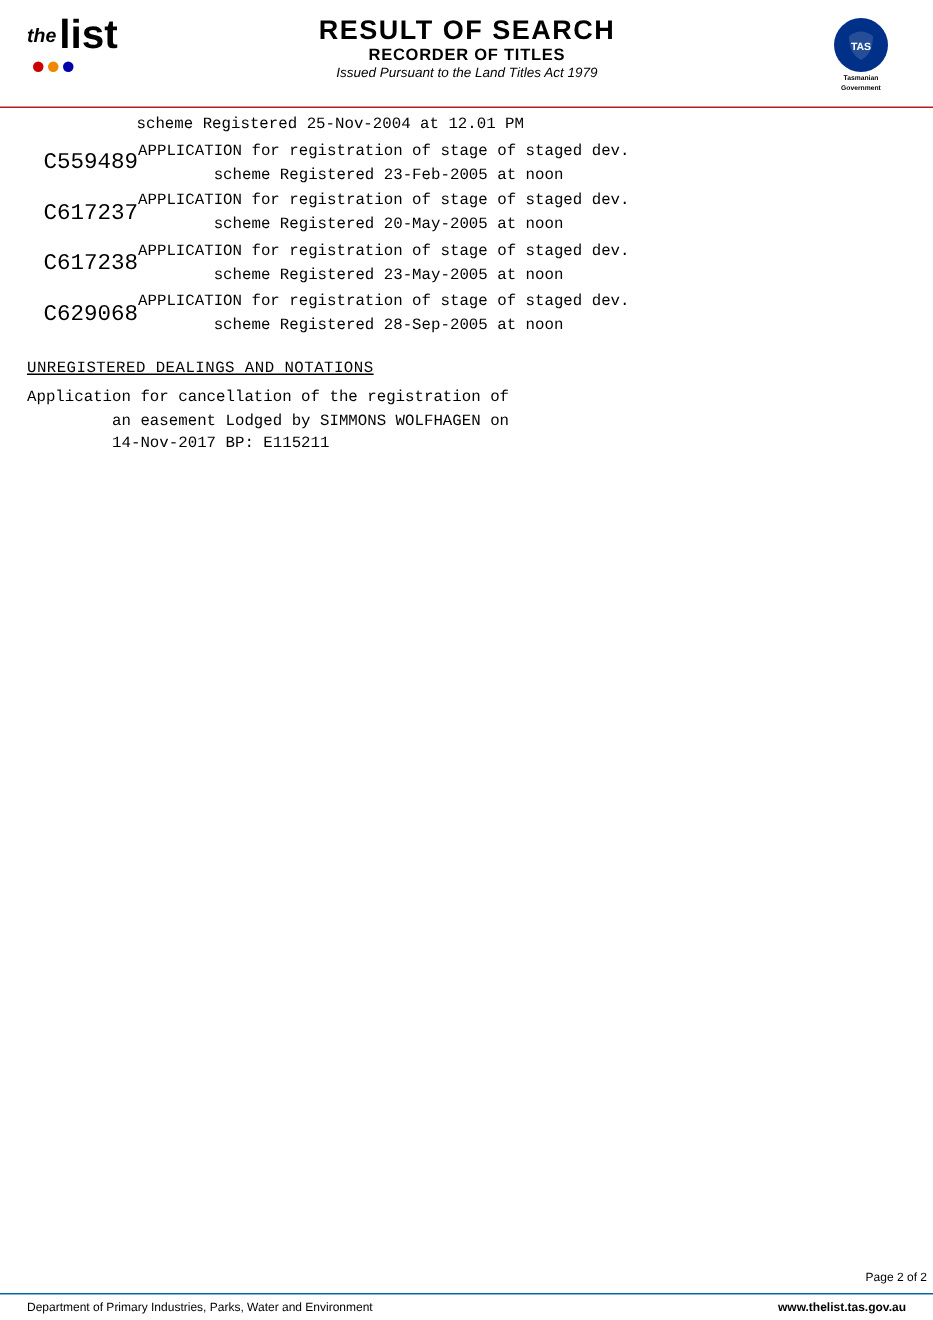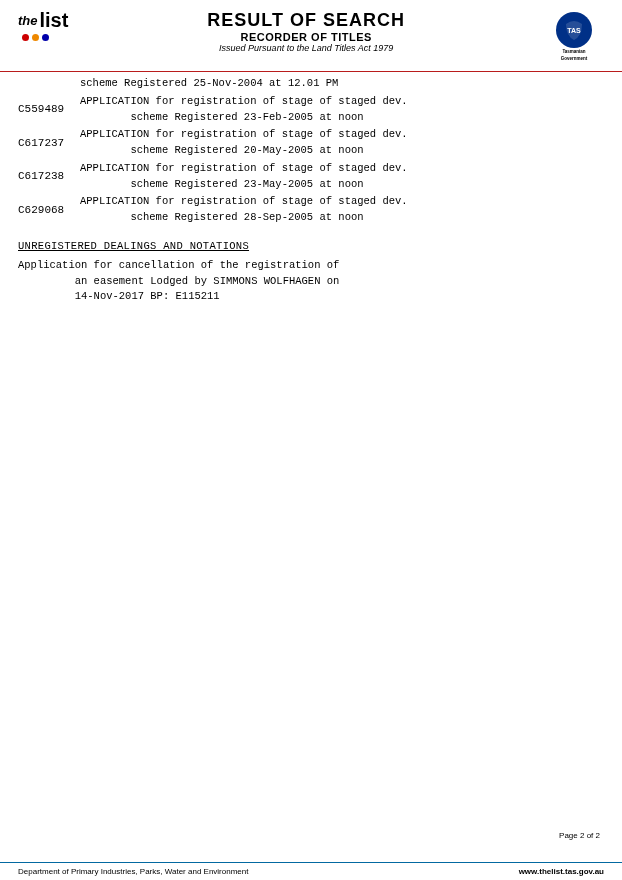--- a/index.html
+++ b/index.html
@@ -95,22 +95,23 @@
       letter-spacing: 0.3px;
     }
 
     .entry {
       display: flex;
       margin-bottom: 2px;
       align-items: center;
     }
     .entry-id {
       min-width: 62px;
-      font-size: 11px;
+      font-size: 15px;
       line-height: 1.5;
+      margin-left: 11px;
     }
     .entry-text {
       font-size: 10.5px;
       line-height: 1.5;
       flex: 1;
     }
 
     
     .footer {
       position: absolute;
@@ -131,35 +132,35 @@
     .footer-right {
       font-family: Arial, sans-serif;
       font-size: 8px;
       font-weight: bold;
       color: #000;
     }
     .page-number {
       font-family: Arial, sans-serif;
       font-size: 8px;
       text-align: right;
-      padding-right: 22px;
+      padding-right: 4px;
       padding-bottom: 2px;
       position: absolute;
-      bottom: 38px;
+      bottom: 22px;
       right: 0;
     }
   </style>
 </head>
 <body>
 
 <div class="header">
   <div class="header-left">
     <div class="logo-area">
       <span style="font-family: Arial, sans-serif; font-size:13px; font-style:italic; font-weight:bold;">the</span>
-      <span style="font-family: Arial, sans-serif; font-size:20px; font-weight:bold; line-height:1; margin-left:2px;">list</span>
+      <span style="font-family: Arial, sans-serif; font-size:27px; font-weight:bold; line-height:1; margin-left:2px;">list</span>
     </div>
     <div class="logo-dots">
       <div class="dot dot-red"></div>
       <div class="dot dot-orange"></div>
       <div class="dot dot-blue"></div>
     </div>
   </div>
 
   <div class="header-center">
     <div class="result-title">RESULT OF SEARCH</div>

